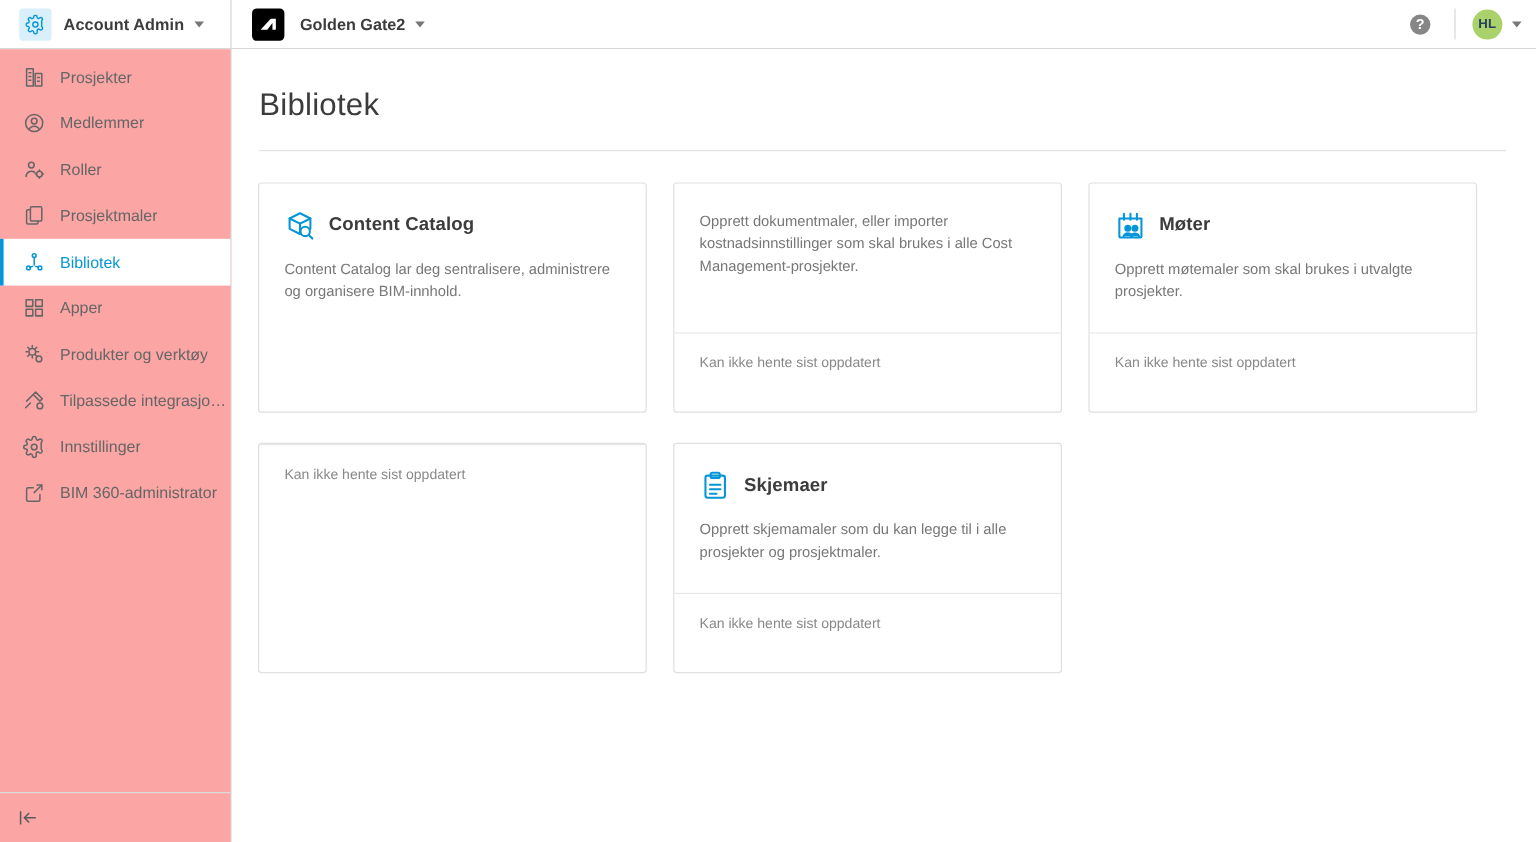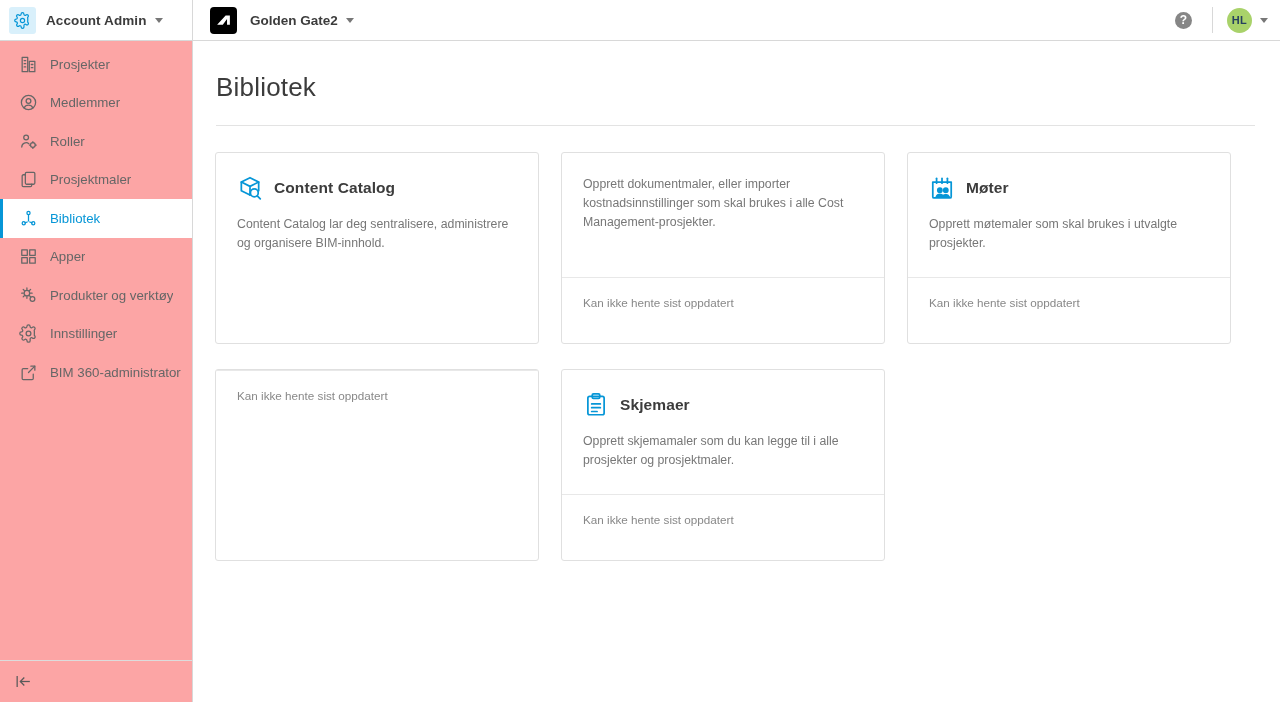--- a/index.html
+++ b/index.html
@@ -16,21 +16,21 @@
   .topbar {
     position: absolute; top: 0; left: 0;
     width: 1280px; height: 41px;
     background: #ffffff;
     border-bottom: 1px solid #d8d8d8;
     display: flex; align-items: center;
   }
   .tb-left {
     width: 193px; height: 40px;
     display: flex; align-items: center;
-    padding-left: 9px;
+    padding-left: 16px;
     border-right: 1px solid #d8d8d8;
     flex: none;
   }
   .gear-chip {
     width: 27px; height: 27px; flex: none;
     background: #d9f0fb;
     border-radius: 3px;
     display: flex; align-items: center; justify-content: center;
   }
   .acct-label {
@@ -278,20 +278,31 @@
       </div>
       <div class="nav-item">
         <span class="ico">
           <svg width="19" height="19" viewBox="0 0 24 24" fill="none" stroke="#666666" stroke-width="1.6" stroke-linecap="round" stroke-linejoin="round">
             <circle cx="10" cy="9" r="3.5"></circle>
             <path d="M10 2.5v2M10 13.5v2M3.4 9h2M14.6 9h2M5.3 4.3l1.4 1.4M13.3 12.3l1.4 1.4M14.7 4.3l-1.4 1.4M6.7 12.3l-1.4 1.4"></path>
             <circle cx="17" cy="16.5" r="3"></circle>
           </svg>
         </span>
         <span class="lbl">Produkter og verktøy</span>
+      </div>
+      <div class="nav-item">
+        <span class="ico">
+          <svg width="19" height="19" viewBox="0 0 24 24" fill="none" stroke="#666666" stroke-width="1.6" stroke-linecap="round" stroke-linejoin="round">
+            <path d="M13.5 3.5l7 7-2.5 2.5-7-7z"></path>
+            <line x1="11" y1="6" x2="4" y2="13"></line>
+            <path d="M3 20l5-5"></path>
+            <circle cx="18" cy="18" r="3"></circle>
+          </svg>
+        </span>
+        <span class="lbl">Tilpassede integrasjon…</span>
       </div>
       <div class="nav-item">
         <span class="ico">
           <svg width="19" height="19" viewBox="0 0 24 24" fill="none" stroke="#666666" stroke-width="1.6" stroke-linecap="round" stroke-linejoin="round">
             <circle cx="12" cy="12" r="3"></circle>
             <path d="M19.4 13a1.65 1.65 0 0 0 .33 1.82l.06.06a2 2 0 1 1-2.83 2.83l-.06-.06a1.65 1.65 0 0 0-1.82-.33 1.65 1.65 0 0 0-1 1.51V21a2 2 0 1 1-4 0v-.09A1.65 1.65 0 0 0 9 19.4a1.65 1.65 0 0 0-1.82.33l-.06.06a2 2 0 1 1-2.83-2.83l.06-.06a1.65 1.65 0 0 0 .33-1.82 1.65 1.65 0 0 0-1.51-1H3a2 2 0 1 1 0-4h.09A1.65 1.65 0 0 0 4.6 9a1.65 1.65 0 0 0-.33-1.82l-.06-.06a2 2 0 1 1 2.83-2.83l.06.06A1.65 1.65 0 0 0 9 4.6a1.65 1.65 0 0 0 1-1.51V3a2 2 0 1 1 4 0v.09a1.65 1.65 0 0 0 1 1.51 1.65 1.65 0 0 0 1.82-.33l.06-.06a2 2 0 1 1 2.83 2.83l-.06.06A1.65 1.65 0 0 0 19.4 9z"></path>
           </svg>
         </span>
         <span class="lbl">Innstillinger</span>
       </div>

